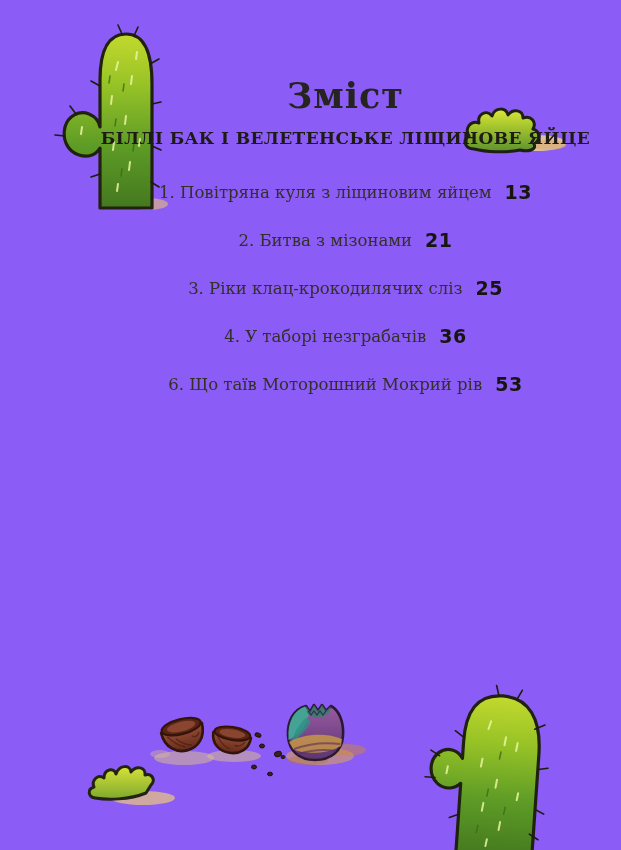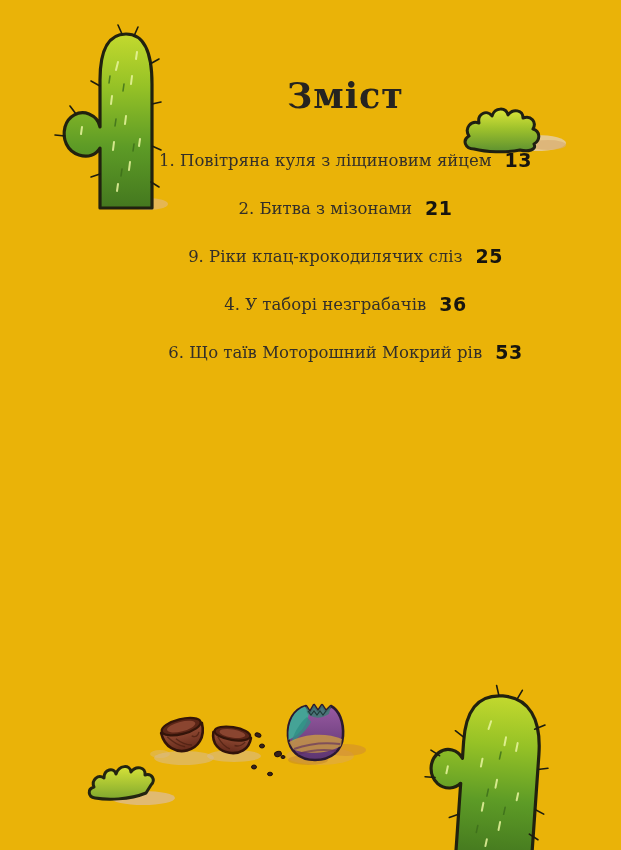--- a/index.html
+++ b/index.html
@@ -3,21 +3,21 @@
 <meta charset="utf-8">
 <style>
   html,body{margin:0;padding:0;}
   body{
     width:621px;height:850px;
     background:#f6f5f2;
     font-family:"DejaVu Serif","Liberation Serif",serif;
   }
   .page{
     position:relative;width:621px;height:850px;
-    background:#eab308;overflow:hidden;
+    background:#8b5cf6;overflow:hidden;
   }
   .illus{position:absolute;}
   .content{
     position:absolute;left:70px;right:0;top:0;
     text-align:center;color:#2f2b26;
   }
   .title{
     margin:76px 0 0;
     font-size:35px;line-height:40px;
     font-weight:bold;color:#262420;letter-spacing:1px;
@@ -221,30 +221,31 @@
         <line x1="76" y1="70" x2="75" y2="77"></line>
           <line x1="66" y1="108" x2="65" y2="115"></line>
         <line x1="84" y1="125" x2="83" y2="132"></line>
           <line x1="58" y1="145" x2="57" y2="152"></line>
       </g>
     </g>
   </svg>
 
   <div class="content">
     <h1 class="title">Зміст</h1>
+    <div class="part-title">БІЛЛІ БАК І ВЕЛЕТЕНСЬКЕ ЛІЩИНОВЕ ЯЙЦЕ</div>
 
     <div class="toc">
       <div class="toc-row">
         <span class="toc-label">1. Повітряна куля з ліщиновим яйцем</span><span class="toc-page">13</span>
       </div>
       <div class="toc-row">
         <span class="toc-label">2. Битва з мізонами</span><span class="toc-page">21</span>
       </div>
       <div class="toc-row">
-        <span class="toc-label">9. Ріки клац-крокодилячих сліз</span><span class="toc-page">25</span>
+        <span class="toc-label">3. Ріки клац-крокодилячих сліз</span><span class="toc-page">25</span>
       </div>
       <div class="toc-row">
         <span class="toc-label">4. У таборі незграбачів</span><span class="toc-page">36</span>
       </div>
       <div class="toc-row">
         <span class="toc-label">6. Що таїв Моторошний Мокрий рів</span><span class="toc-page">53</span>
       </div>
     </div>
   </div>
 

